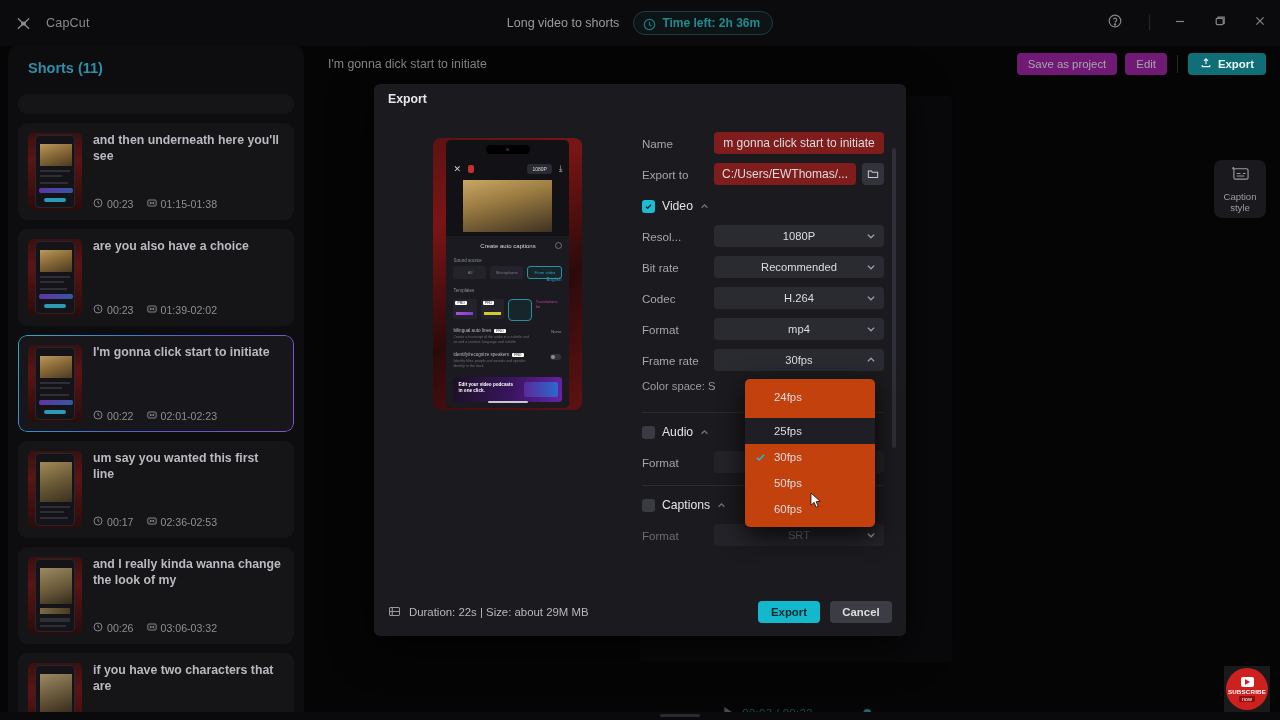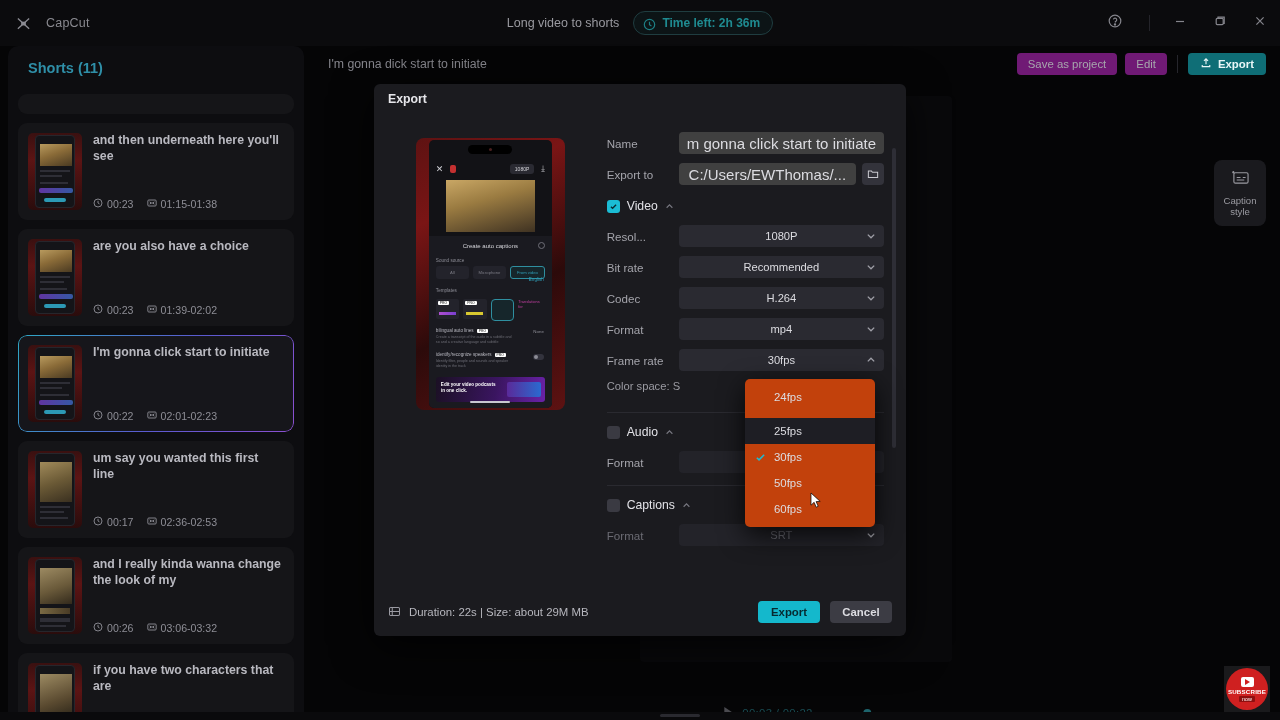--- a/index.html
+++ b/index.html
@@ -120,21 +120,21 @@
     position: absolute; left: 50%; transform: translateX(-50%); top: 625px;
     display: flex; align-items: center; gap: 9px; opacity: .65;
   }
   .player-ctrls .play { width: 0; height: 0; border-left: 9px solid #6f6f76; border-top: 6px solid transparent; border-bottom: 6px solid transparent; }
   .player-time { font-size: 11.4px; color: #23707a; letter-spacing: .3px; }
   .player-slider { width: 46px; height: 2px; background: #1f6a73; position: relative; }
   .player-slider .knob { position: absolute; right: -4px; top: -3px; width: 8px; height: 8px; border-radius: 50%; background: #2b97a3; }
 
   .caption-style-btn {
     position: absolute; right: 14px; top: 78px;
-    width: 52px; height: 66px; border-radius: 8px; background: #1a1a1e;
+    width: 52px; height: 58px; border-radius: 8px; background: #1a1a1e;
     display: flex; flex-direction: column; align-items: center; justify-content: center; gap: 5px;
   }
   .caption-style-btn svg { width: 19px; height: 17px; color: #9a9aa1; }
   .caption-style-btn .lbl { font-size: 9.6px; color: #9a9aa1; text-align: center; line-height: 1.15; }
 
   .subscribe-badge {
     position: absolute; right: 10px; bottom: 8px; width: 46px; height: 46px;
     background: #1a1a1c; display: flex; align-items: center; justify-content: center;
   }
   .sub-circle {
@@ -206,23 +206,23 @@
     position: relative; overflow: hidden;
   }
   .pm-ad .t { position: absolute; left: 5px; top: 5px; font-size: 4.6px; color: #fff; font-weight: bold; width: 55px; line-height: 1.3; }
   .pm-ad .g { position: absolute; right: 4px; top: 5px; width: 34px; height: 15px; background: linear-gradient(90deg,#5a2a9a,#2a6ad0); border-radius: 2px; }
   .pm-home { position: absolute; left: 50%; transform: translateX(-50%); bottom: 5px; width: 40px; height: 2px; background: #c8c8d0; border-radius: 2px; }
 
   .dlg-right { flex: 1 1 auto; position: relative; padding: 18px 22px 0 0; }
   .frow { display: flex; align-items: center; height: 22px; margin-bottom: 9px; }
   .flabel { width: 72px; flex: 0 0 auto; font-size: 11.6px; color: #a4a4ab; }
   .finput {
-    flex: 1 1 auto; height: 22px; background: #404040; border-radius: 4px;
+    flex: 1 1 auto; height: 22px; background: #7f1d1d; border-radius: 4px;
     display: flex; align-items: center; padding: 0 8px;
-    font-size: 15px; color: #dcdce1; overflow: hidden; white-space: nowrap;
+    font-size: 12px; color: #dcdce1; overflow: hidden; white-space: nowrap;
   }
   .finput.center { justify-content: center; }
   .fbrowse {
     width: 22px; height: 22px; margin-left: 6px; background: #33333b; border-radius: 4px;
     display: flex; align-items: center; justify-content: center; color: #c9c9d0; flex: 0 0 auto;
   }
   .fbrowse svg { width: 12px; height: 12px; }
   .sel {
     flex: 1 1 auto; height: 22px; background: #2a2a31; border-radius: 4px; position: relative;
     display: flex; align-items: center; justify-content: center;

